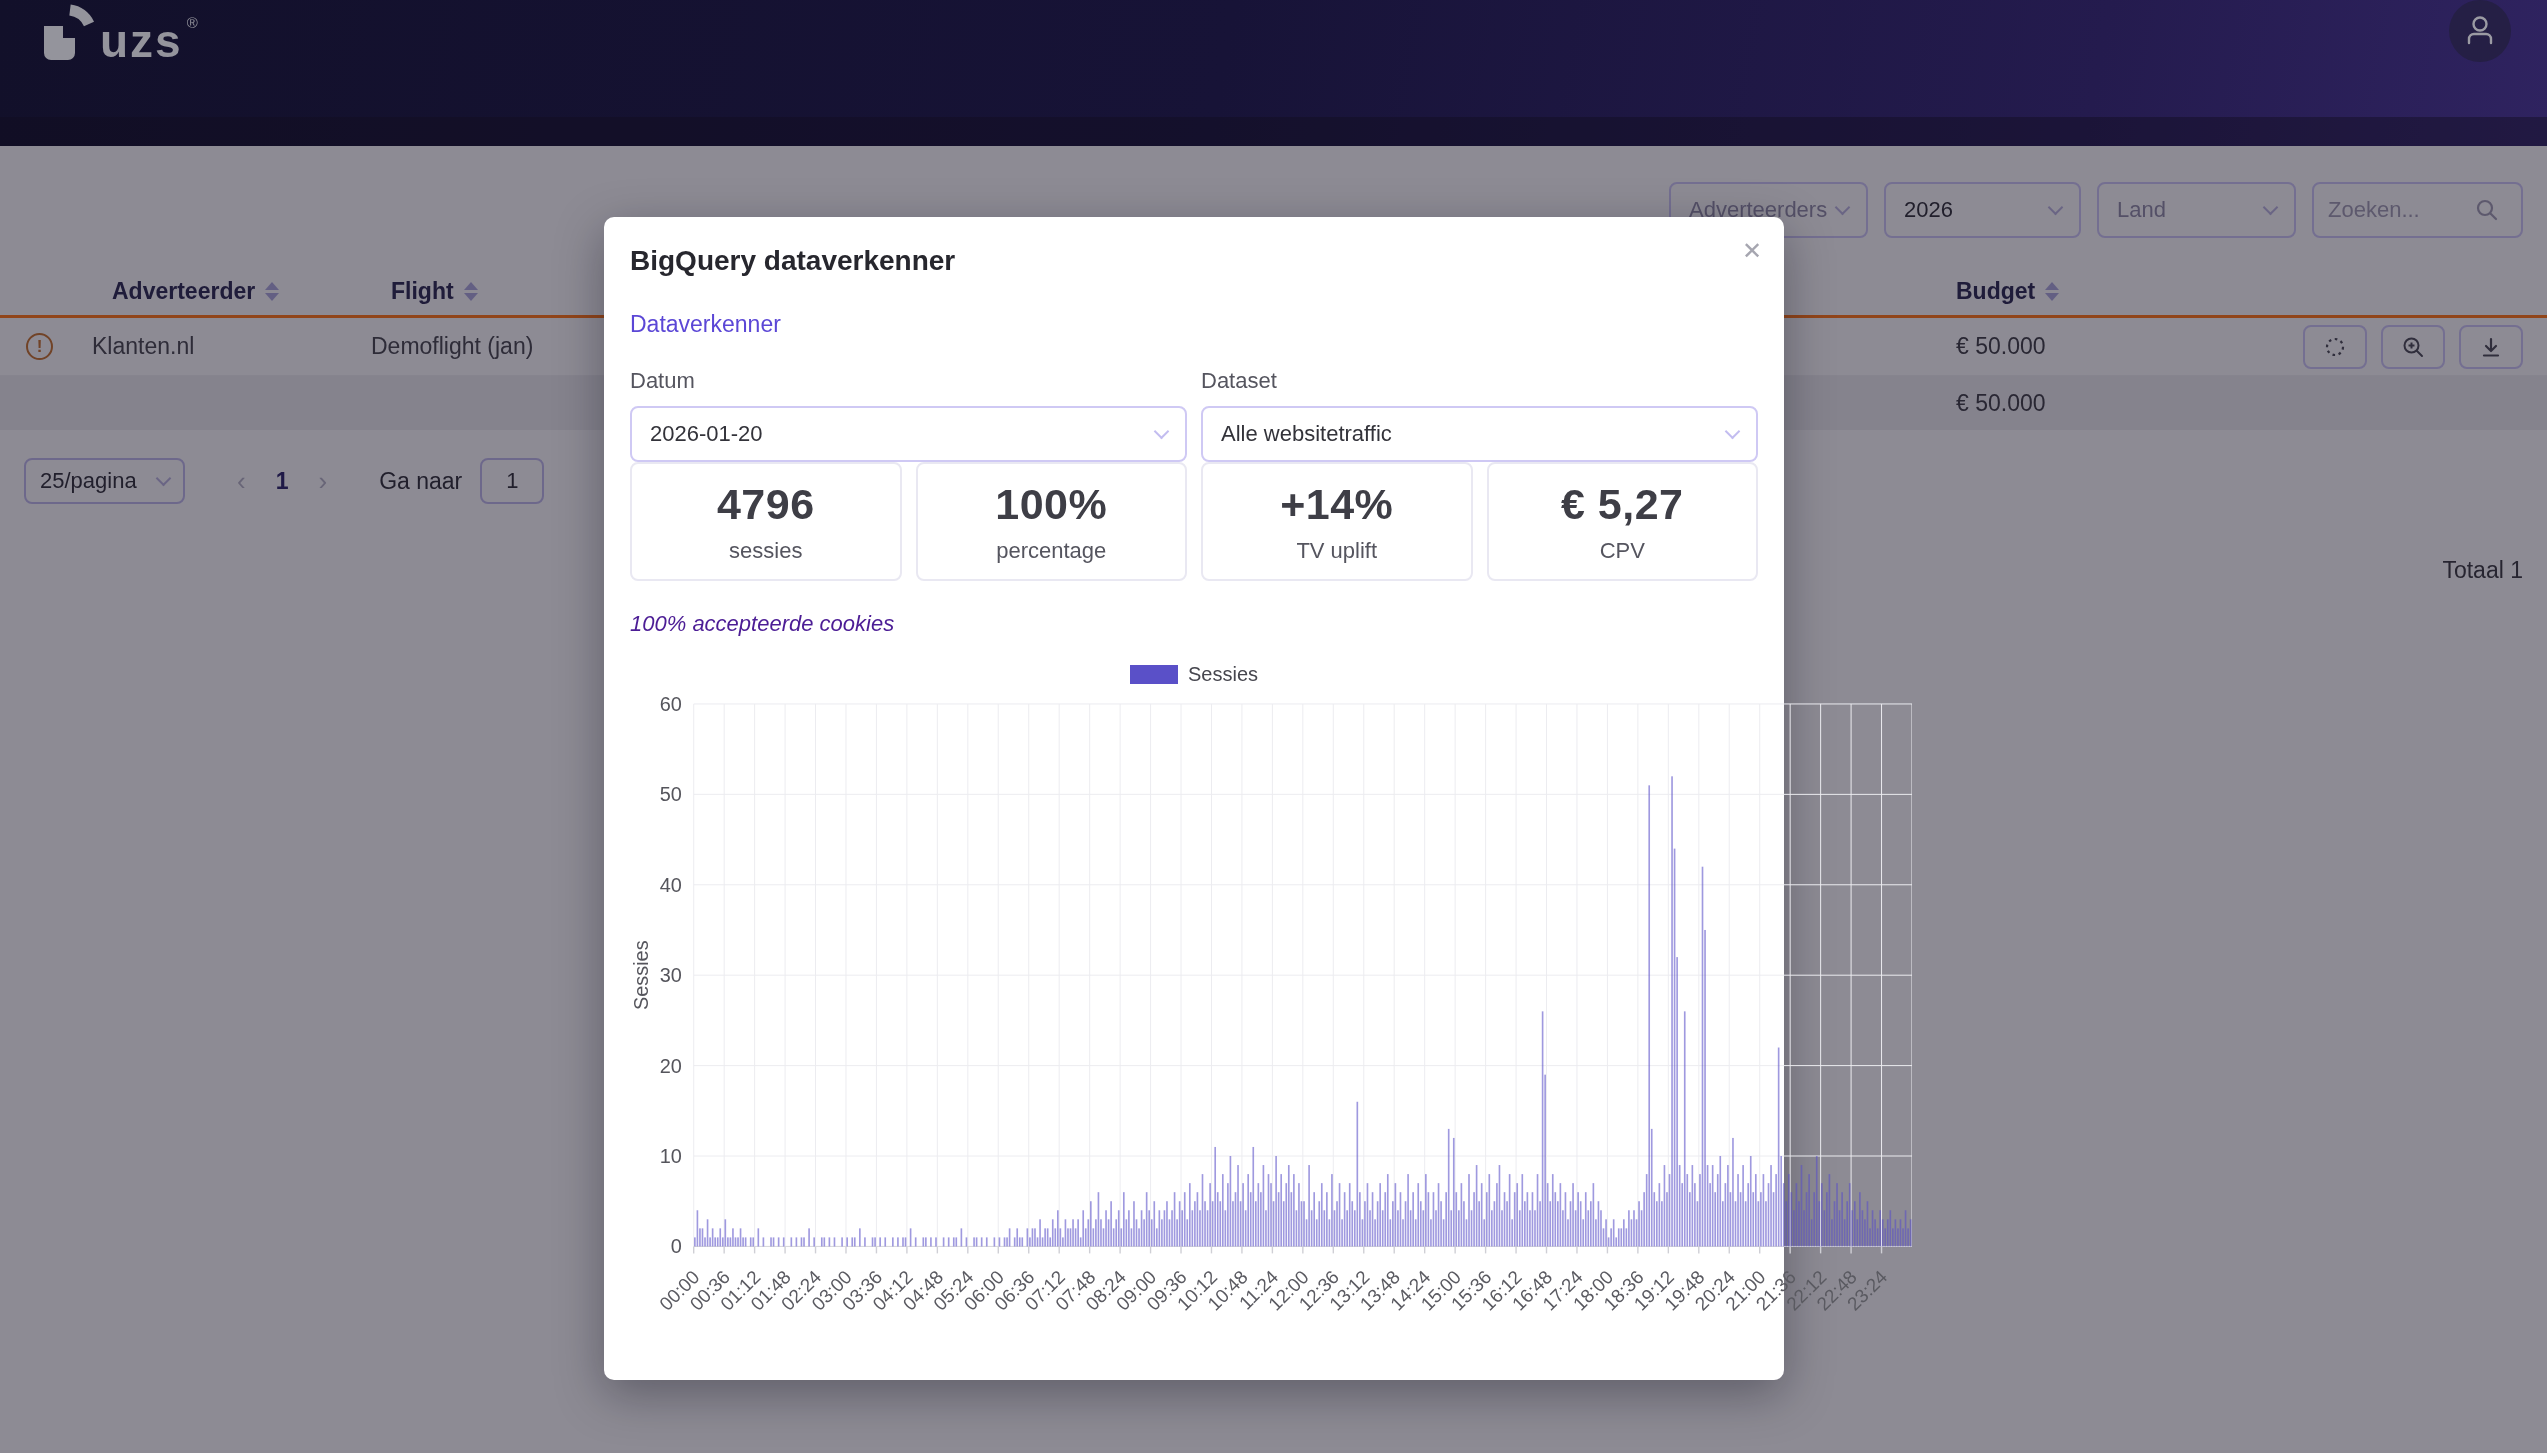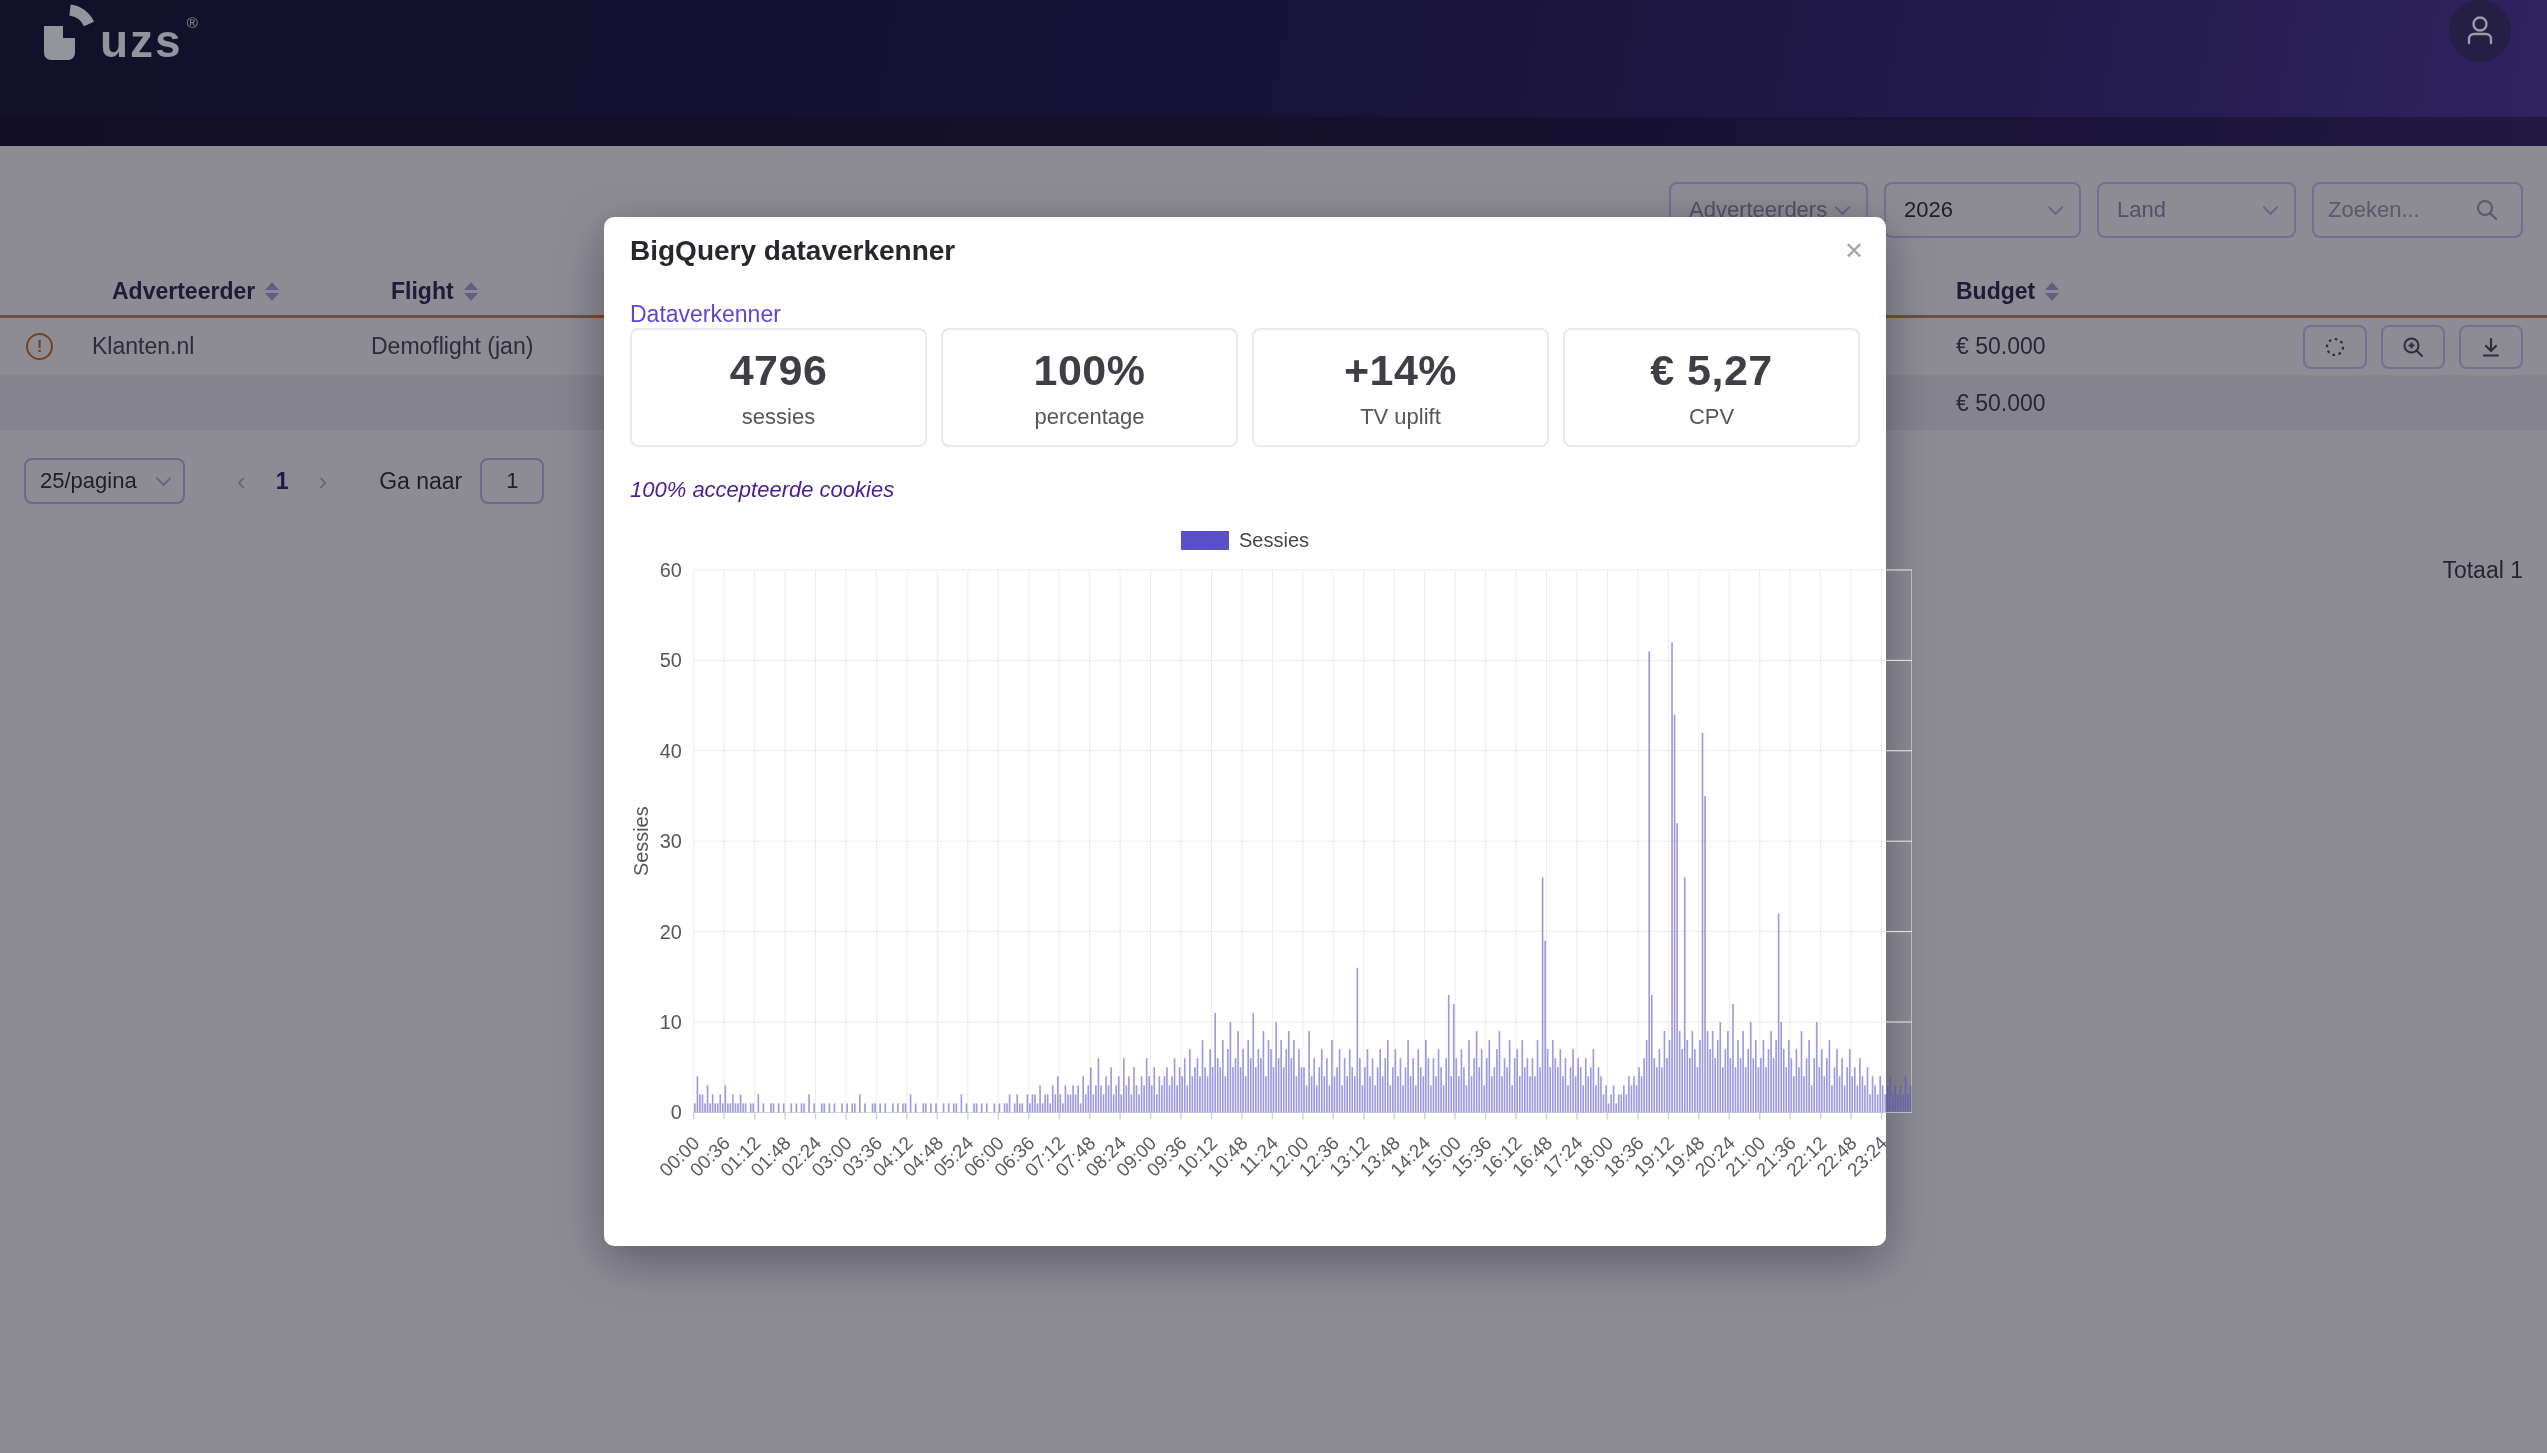--- a/index.html
+++ b/index.html
@@ -58,23 +58,23 @@
   .pg-chev { font-size:26px; color:#b0aec0; background:none; border:none; cursor:pointer; padding:0 8px; font-family:inherit; }
   .pg-num { color:#2b2468; font-weight:bold; margin:0 22px; cursor:pointer; }
   .pager .gap { width:44px; }
   .goto-label { margin-right:18px; }
   .goto-input { width:64px; height:46px; border:2px solid #b9b3e4; border-radius:8px; background:transparent; text-align:center; font-size:22px; color:#2f2f38; font-family:inherit; outline:none; }
   .totaal { position:absolute; right:24px; top:411px; font-size:23px; color:#3a3a40; }
 
   
   .overlay { position:absolute; left:0; right:0; top:117px; bottom:0; background:rgba(18,14,32,0.45); z-index:30; }
   .modal {
-    position:absolute; left:604px; top:217px; width:1282px; z-index:40;
+    position:absolute; left:604px; top:217px; width:1180px; z-index:40;
     background:#ffffff; border-radius:10px; box-shadow:0 14px 48px rgba(10,8,24,.35);
-    padding:18px 26px 34px 26px;
+    padding:28px 26px 34px 26px;
   }
   .modal-title { font-size:28px; font-weight:bold; color:#27272e; }
   .modal-close { position:absolute; top:20px; right:22px; background:none; border:none; font-size:24px; color:#a6a6b0; cursor:pointer; font-family:inherit; }
   .dv-link { display:inline-block; margin-top:34px; font-size:23px; color:#5b47d6; background:none; border:none; cursor:pointer; font-family:inherit; }
   .form-row { display:flex; gap:14px; margin-top:30px; }
   .form-group { flex:1; }
   .form-label { font-size:22px; color:#55555f; margin-bottom:12px; }
   .select { height:56px; border:2px solid #cfc9f4; border-radius:8px; display:flex; align-items:center; justify-content:space-between; padding:0 18px; font-size:22px; color:#33333a; cursor:pointer; }
   .select .chev { border-color:#c3bdf0; }
   .cards { display:flex; gap:14px; }
@@ -217,20 +217,36 @@
   </div>
 
   <div class="overlay"></div>
 
   <div class="modal">
     <div class="modal-title">BigQuery dataverkenner</div>
     <button class="modal-close">✕</button>
 
     <button class="dv-link">Dataverkenner</button>
 
+    <div class="form-row">
+      <div class="form-group">
+        <div class="form-label">Datum</div>
+        <div class="select">
+          <span>2026-01-20</span>
+          <span class="chev"></span>
+        </div>
+      </div>
+      <div class="form-group">
+        <div class="form-label">Dataset</div>
+        <div class="select">
+          <span>Alle websitetraffic</span>
+          <span class="chev"></span>
+        </div>
+      </div>
+    </div>
 
     <div class="cards">
       <div class="card">
         <div class="card-value">4796</div>
         <div class="card-label">sessies</div>
       </div>
       <div class="card">
         <div class="card-value">100%</div>
         <div class="card-label">percentage</div>
       </div>

